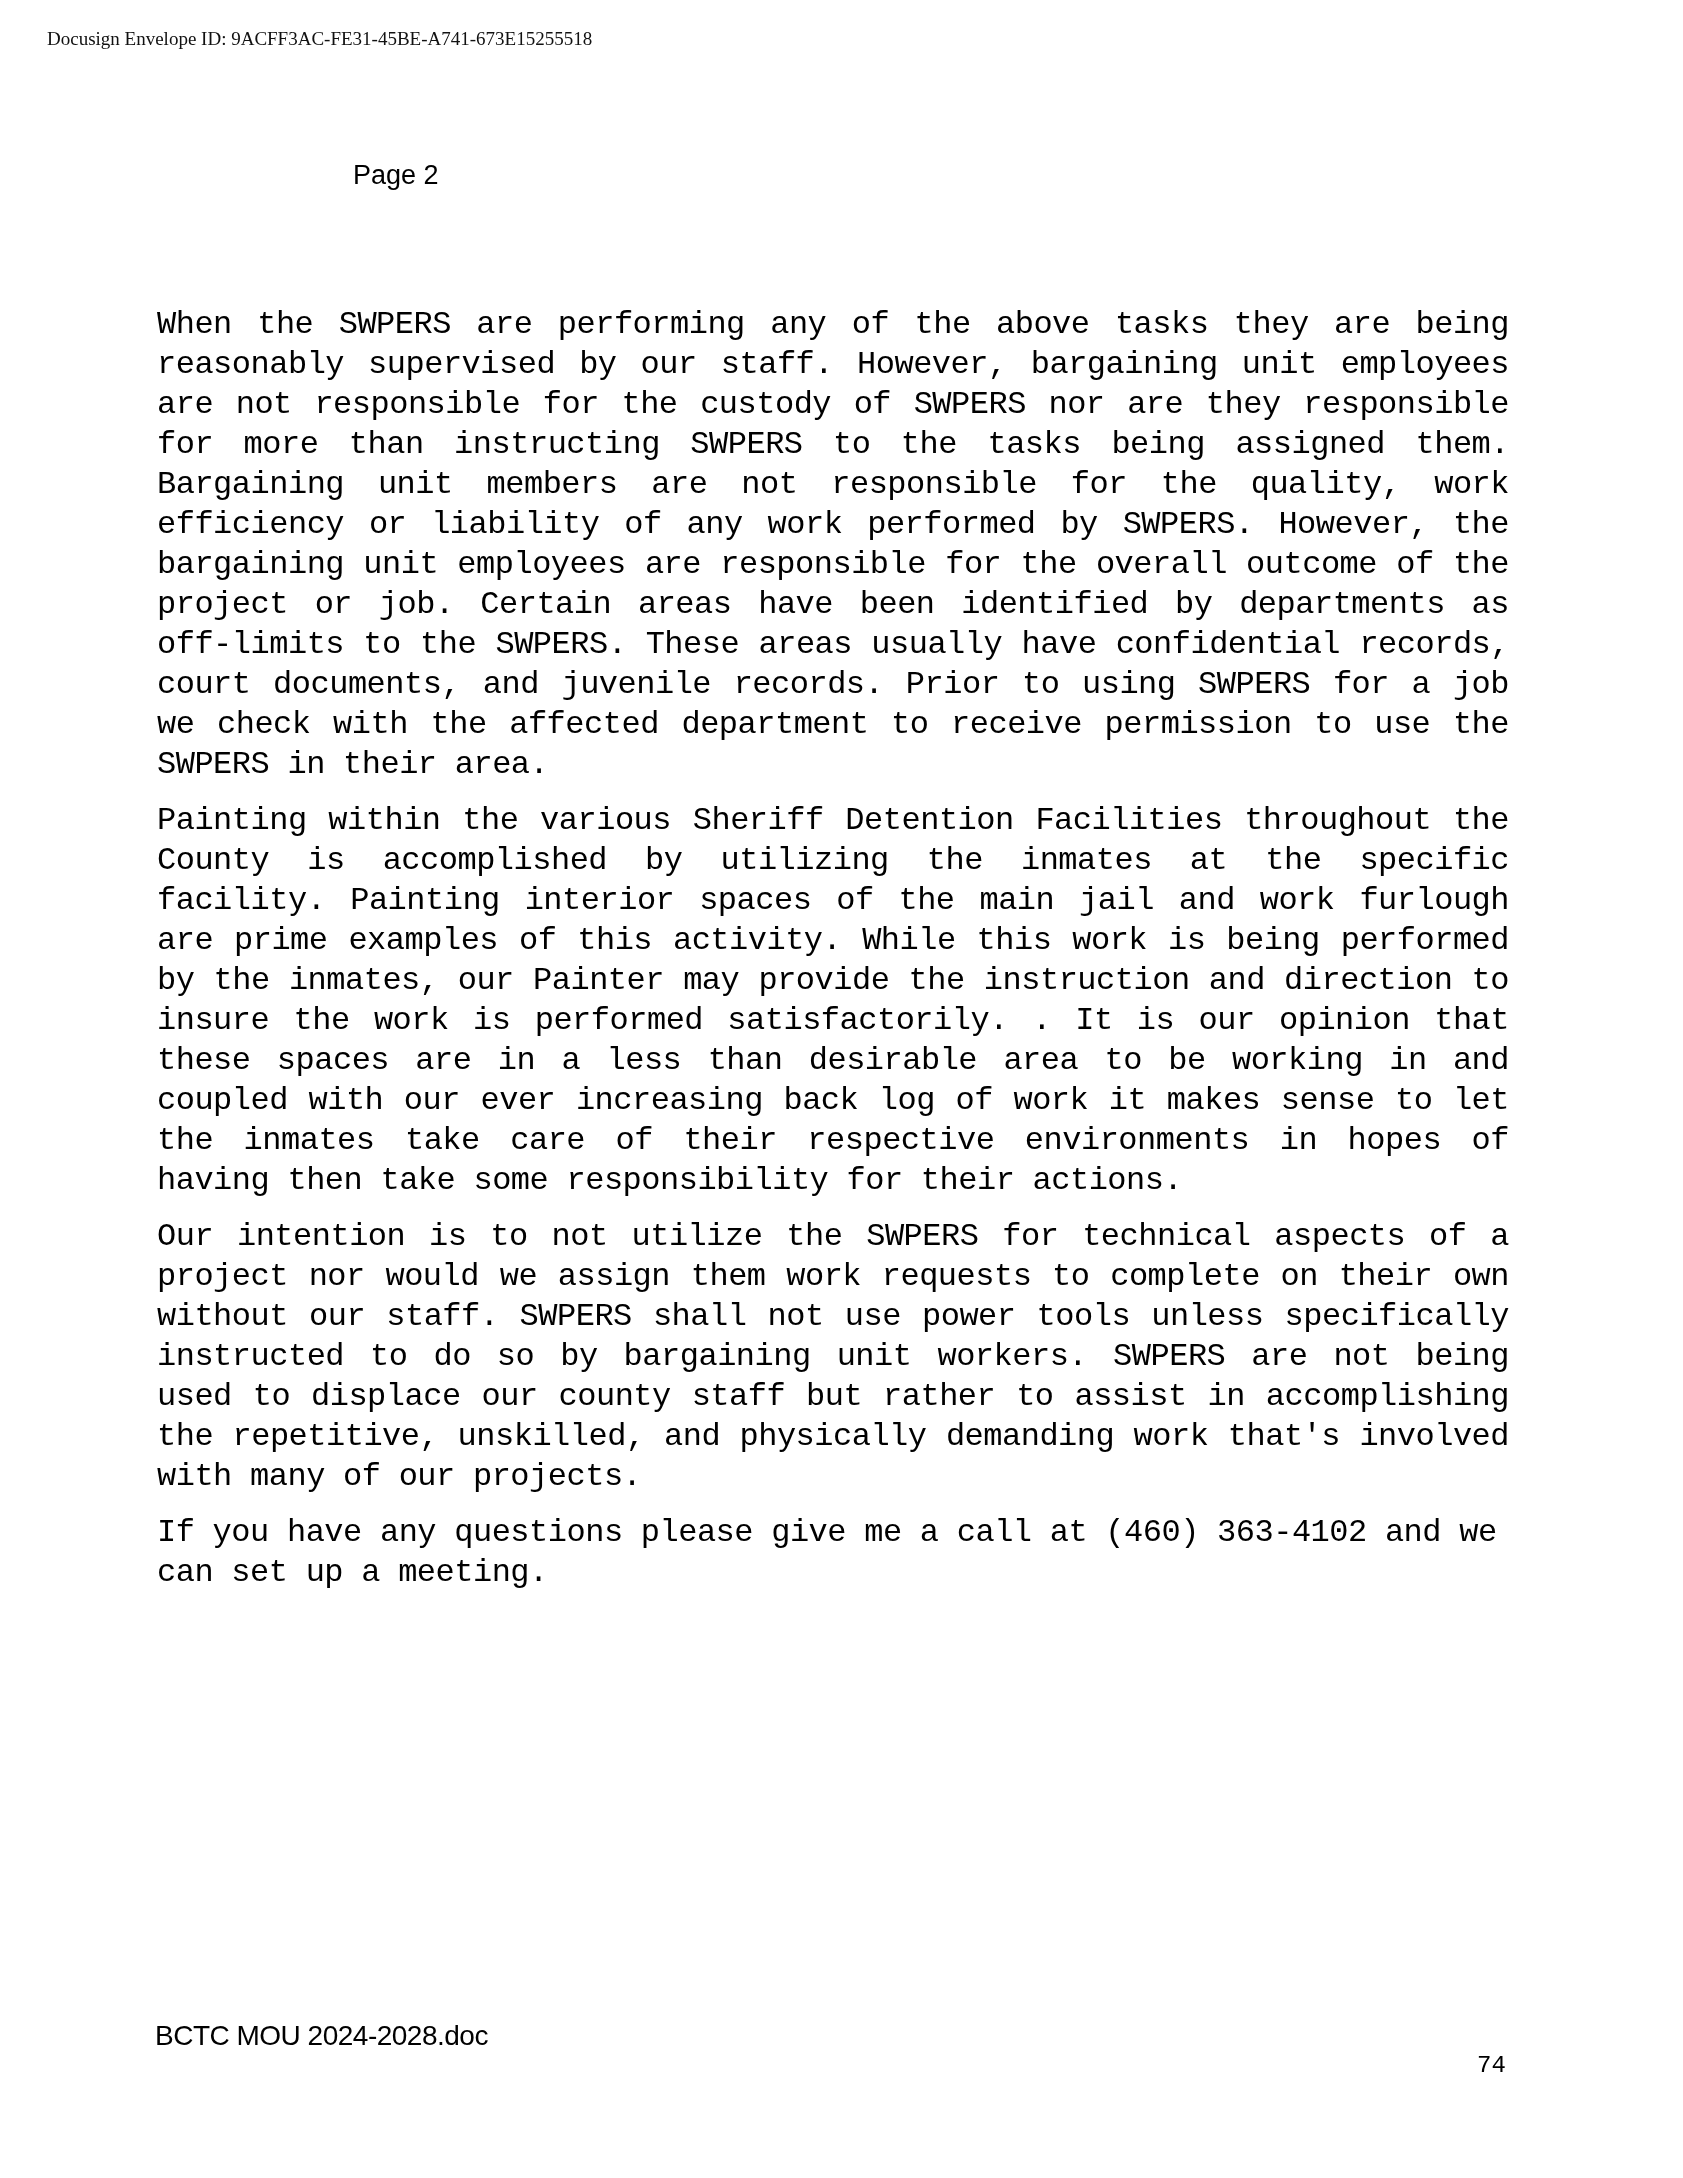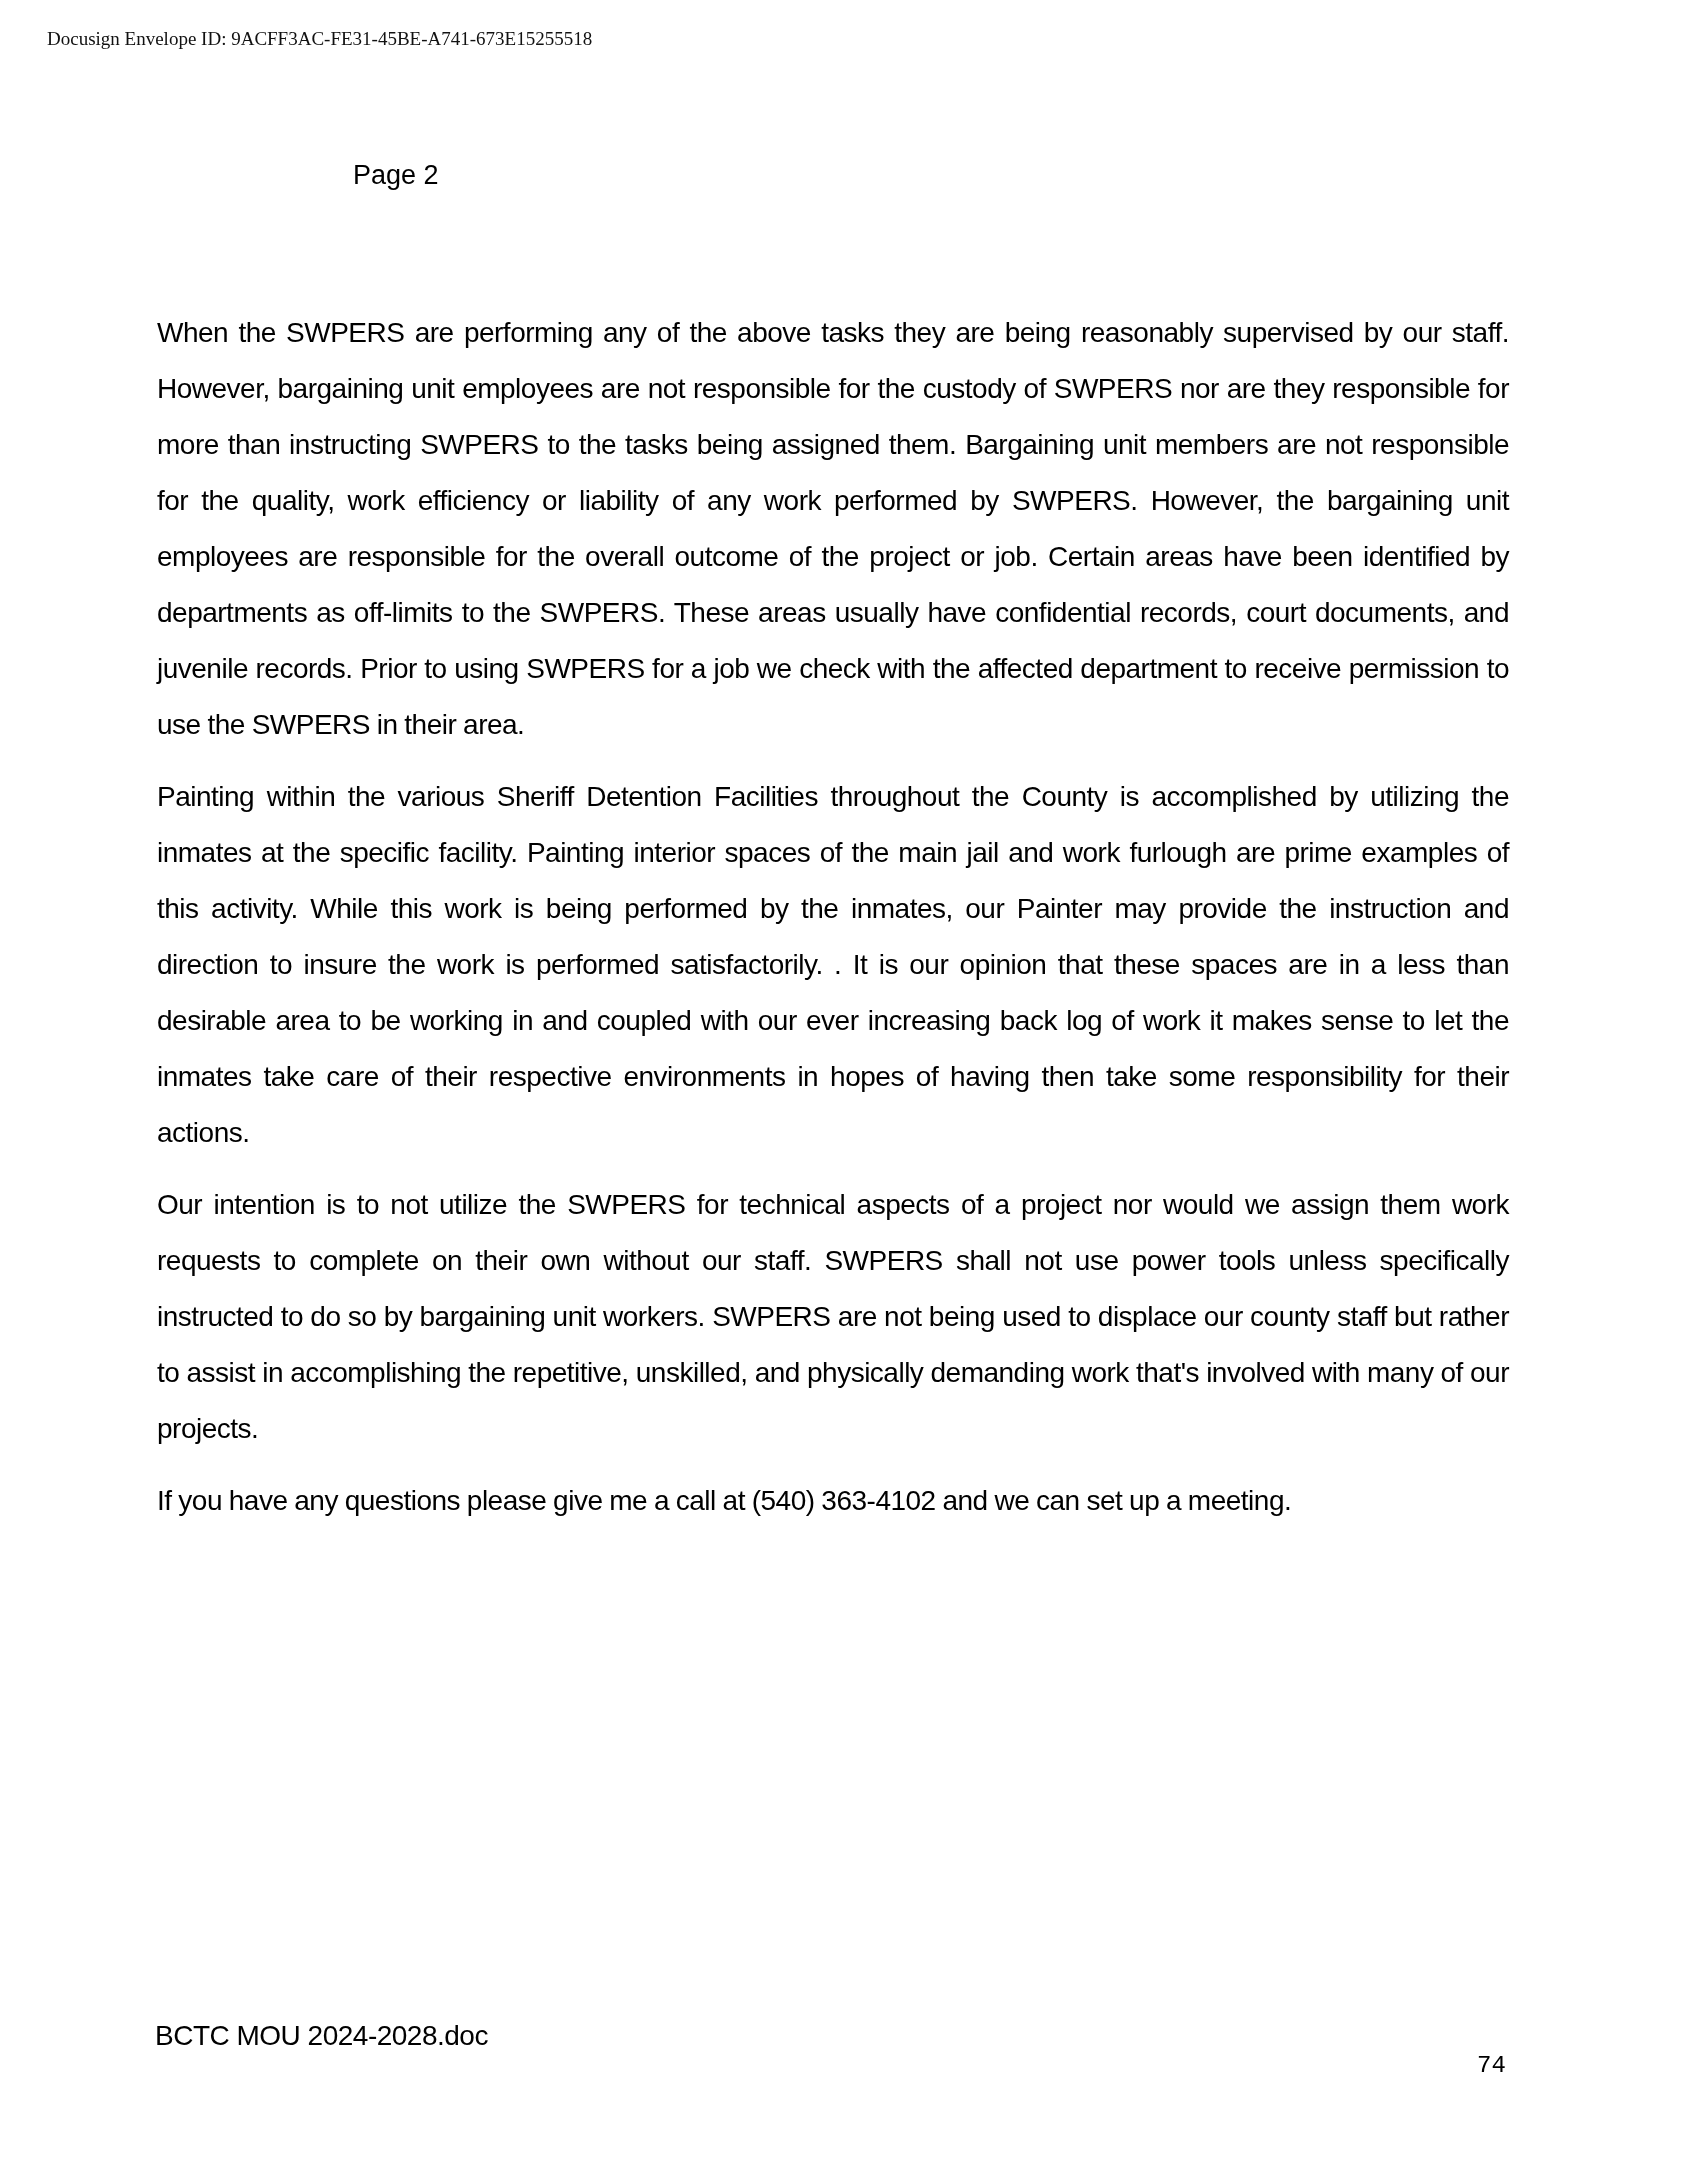--- a/index.html
+++ b/index.html
@@ -7,22 +7,22 @@
   .envelope {
     position: absolute; left: 47px; top: 28px;
     font-family: Liberation Serif, serif; font-size: 19px; color: #111;
   }
   .page-label {
     position: absolute; left: 353px; top: 160px;
     font-family: "Liberation Sans", sans-serif; font-size: 27px;
   }
   .body-text {
     position: absolute; left: 157px; top: 305px; width: 1352px;
-    font-family: Liberation Sans, sans-serif; font-size: 28px;
-    line-height: 56px; letter-spacing: -0.5px; word-spacing: -0.5px;
+    font-family: Liberation Mono, monospace; font-size: 32px;
+    line-height: 40px; letter-spacing: -0.5px; word-spacing: -0.5px;
   }
   .body-text p { margin: 0; text-align: justify; }
   .body-text p.gap { margin-top: 16px; }
   .footer-doc {
     position: absolute; left: 155px; top: 2020px;
     font-family: "Liberation Sans", sans-serif; font-size: 28px; letter-spacing: -0.5px;
   }
   .footer-page {
     position: absolute; left: 1477px; top: 2020px;
     font-family: Liberation Mono, monospace; font-size: 24px; margin-top: 32px;
@@ -32,18 +32,18 @@
 <body>
 
 <div class="envelope">Docusign Envelope ID: 9ACFF3AC-FE31-45BE-A741-673E15255518</div>
 
 <div class="page-label">Page 2</div>
 
 <div class="body-text">
   <p>When the SWPERS are performing any of the above tasks they are being reasonably supervised by our staff. However, bargaining unit employees are not responsible for the custody of SWPERS nor are they responsible for more than instructing SWPERS to the tasks being assigned them. Bargaining unit members are not responsible for the quality, work efficiency or liability of any work performed by SWPERS. However, the bargaining unit employees are responsible for the overall outcome of the project or job. Certain areas have been identified by departments as off-limits to the SWPERS.  These areas usually have confidential records, court documents, and juvenile records. Prior to using SWPERS for a job we check with the affected department to receive permission to use the SWPERS in their area.</p>
   <p class="gap">Painting within the various Sheriff Detention Facilities throughout the County is accomplished by utilizing the inmates at the specific facility. Painting interior spaces of the main jail and work furlough are prime examples of this activity. While this work is being performed by the inmates, our Painter may provide the instruction and direction to insure the work is performed satisfactorily. . It is our opinion that these spaces are in a less than desirable area to be working in and coupled with our ever increasing back log of work it makes sense to let the inmates take care of their respective environments in hopes of having then take some responsibility for their actions.</p>
   <p class="gap">Our intention is to not utilize the SWPERS for technical aspects of a project nor would we assign them work requests to complete on their own without our staff. SWPERS shall not use power tools unless specifically instructed to do so by bargaining unit workers. SWPERS are not being used to displace our county staff but rather to assist in accomplishing the repetitive, unskilled, and physically demanding work that's involved with many of our projects.</p>
-  <p class="gap" style="text-align:left">If you have any questions please give me a call at (540) 363-4102 and we can set up a meeting.</p>
+  <p class="gap" style="text-align:left">If you have any questions please give me a call at (460) 363-4102 and we can set up a meeting.</p>
 </div>
 
 <div class="footer-doc">BCTC MOU 2024-2028.doc</div>
 <div class="footer-page">74</div>
 
 
 </body></html>

